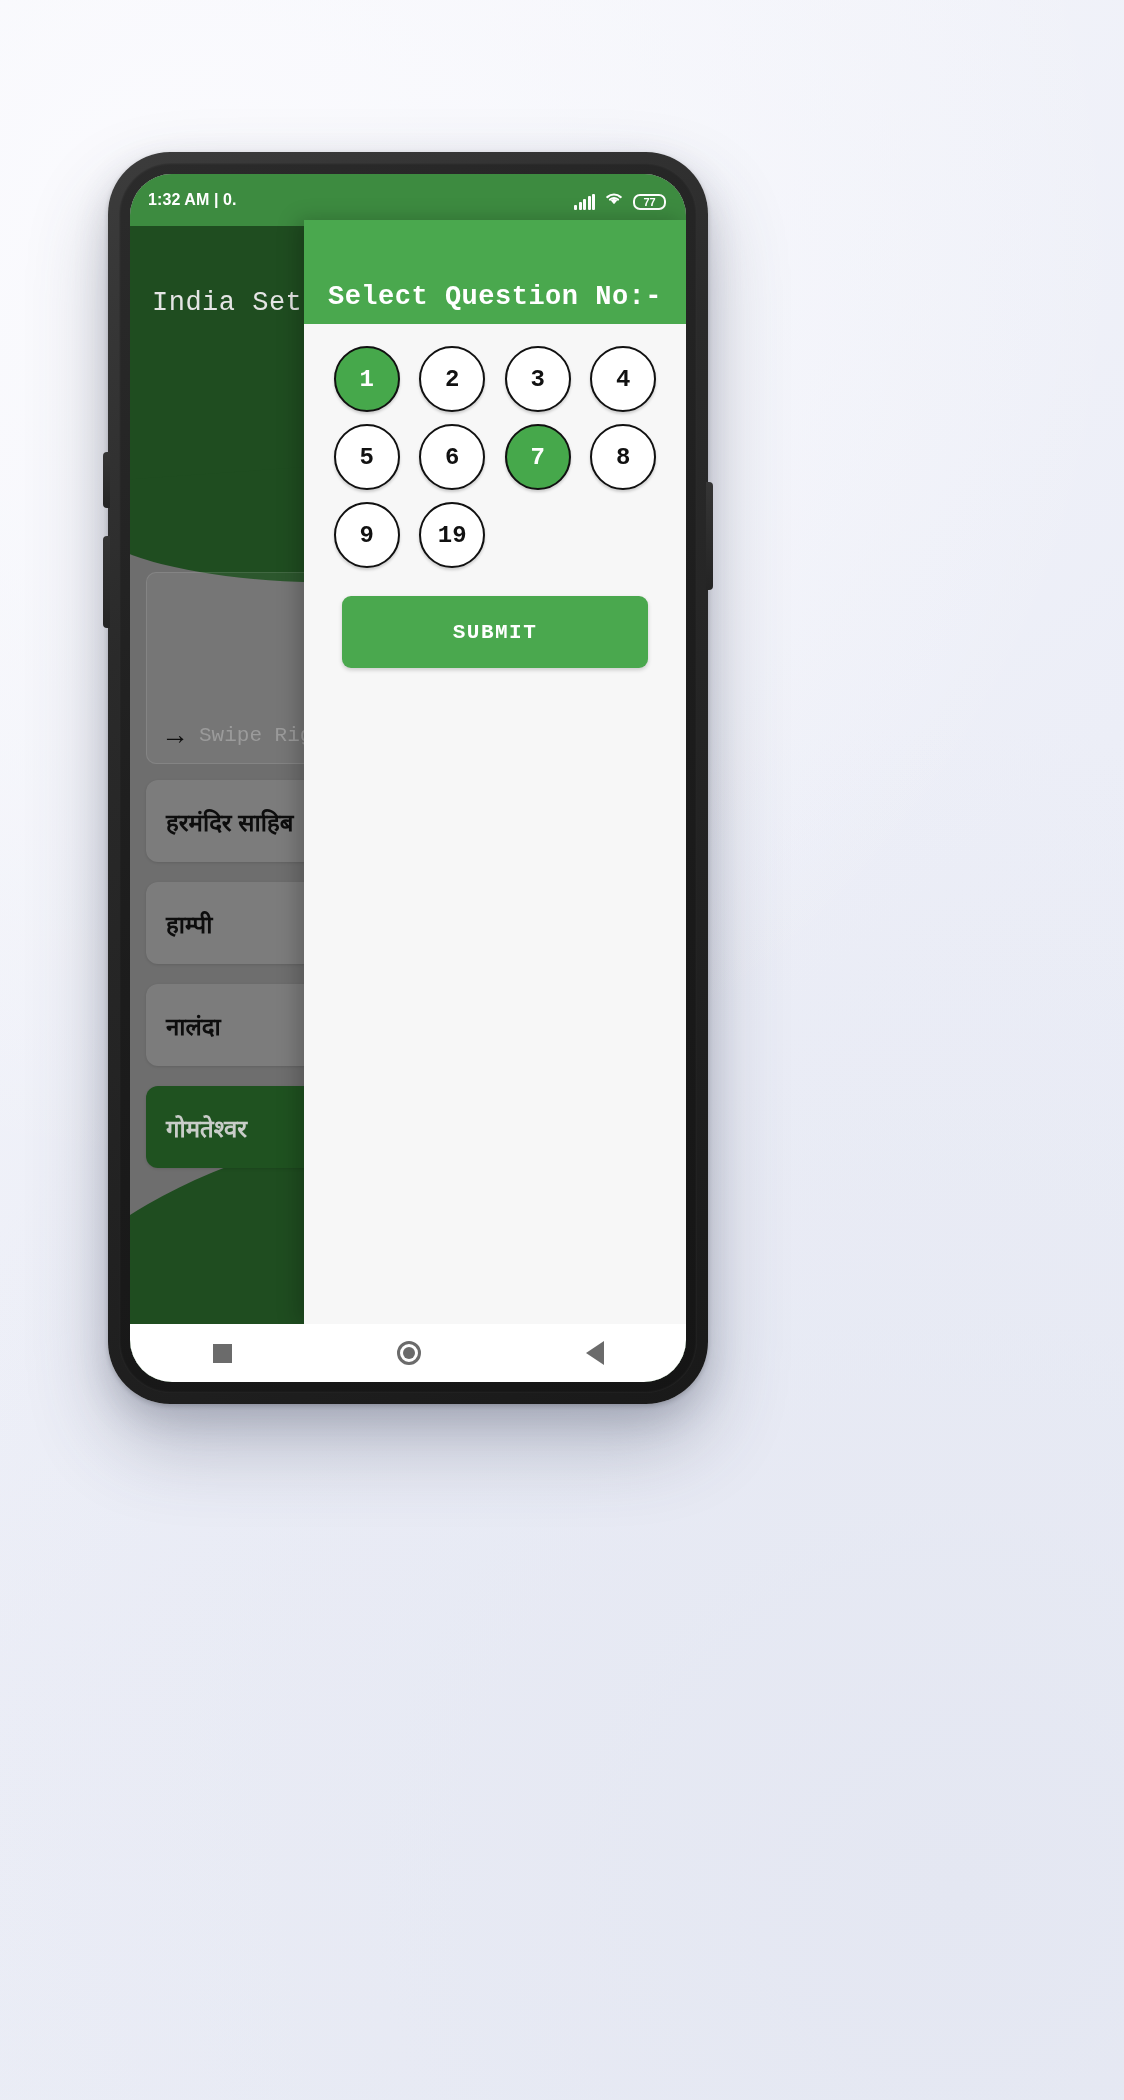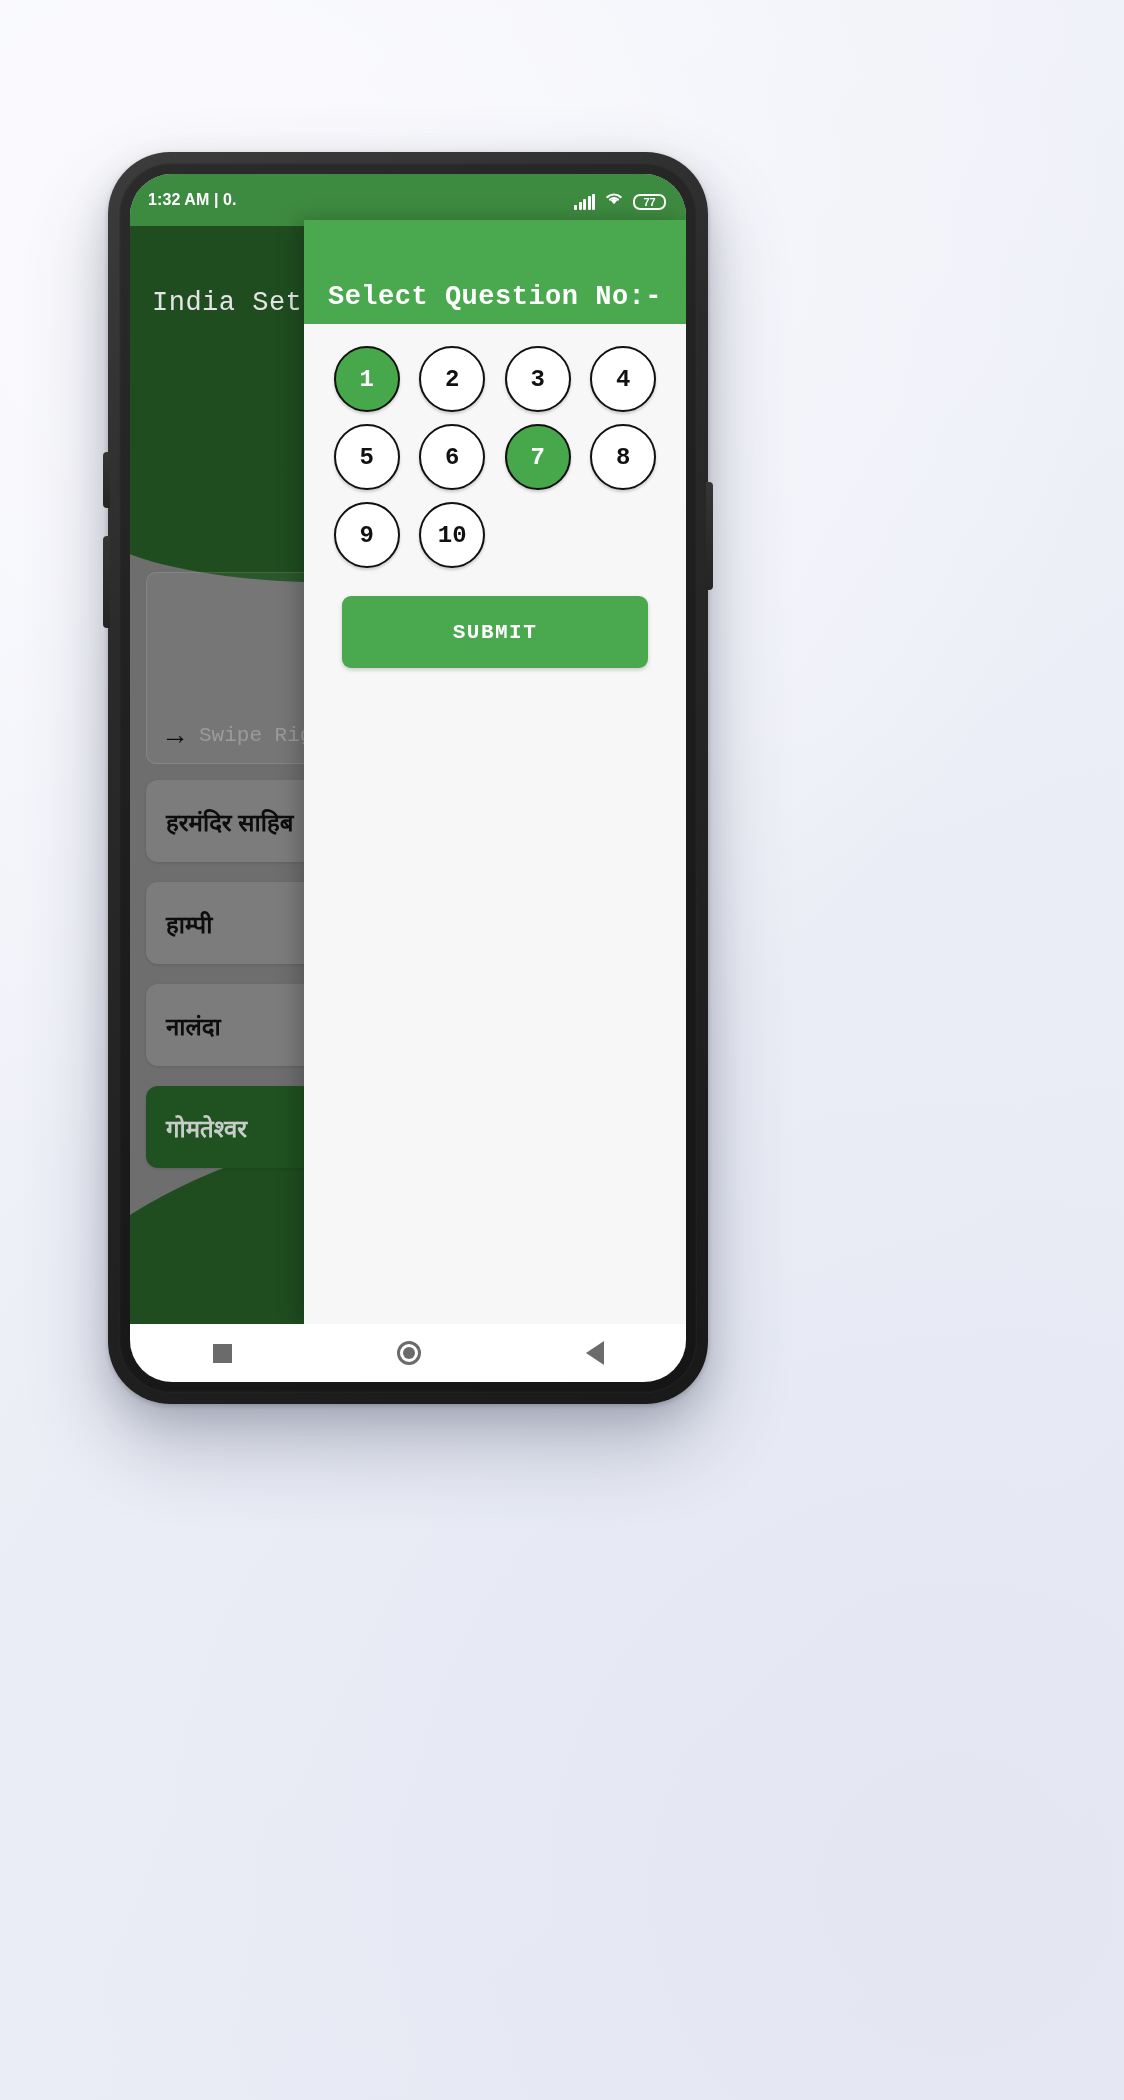--- a/index.html
+++ b/index.html
@@ -448,21 +448,21 @@
           <div class="num-circle selected">
               <span>7</span>
             </div>
           <div class="num-circle">
               <span>8</span>
             </div>
           <div class="num-circle">
               <span>9</span>
             </div>
           <div class="num-circle">
-              <span>10</span>
+              <span>19</span>
             </div>
         </div>
         <div id="submit-wrap">
           <button id="submit-button">SUBMIT</button>
         </div>
       </div>
     </div>
 
     <div id="navbar">
       <div class="nav-recents"></div>

